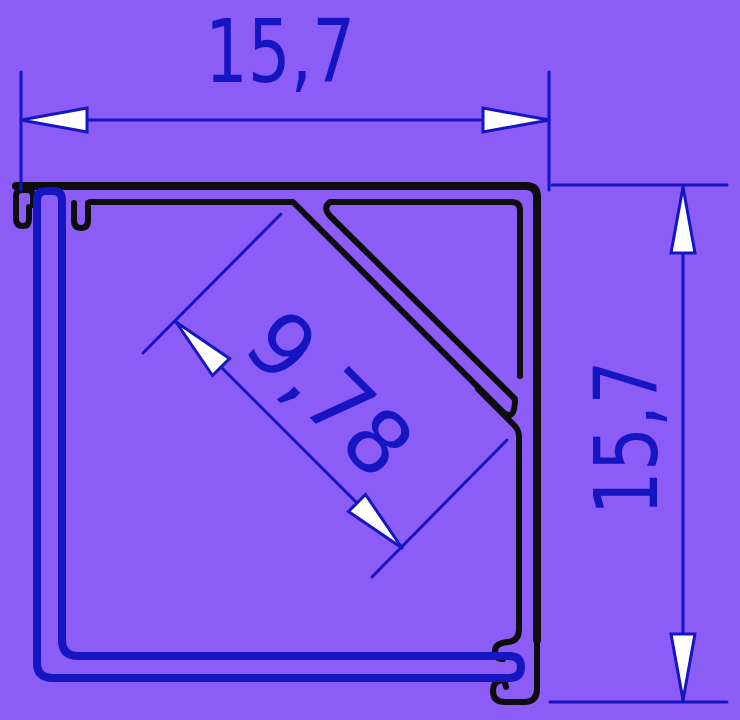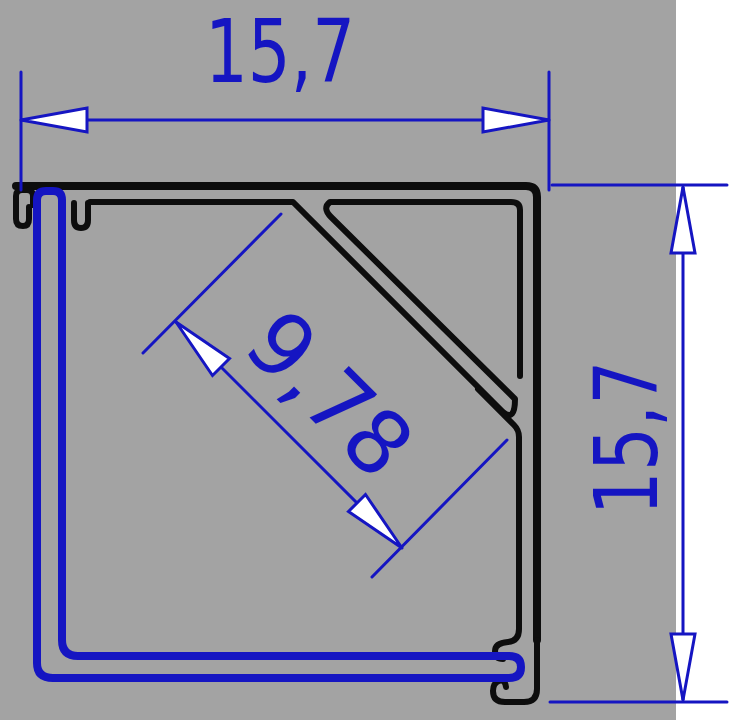--- a/index.html
+++ b/index.html
@@ -1,17 +1,17 @@
 <!DOCTYPE html>
 <html><head>
 <meta charset="utf-8">
 <style>
   html,body{margin:0;padding:0;background:#ffffff;}
   body{width:740px;height:720px;overflow:hidden;font-family:"DejaVu Sans",sans-serif;}
-  .stage{position:relative;width:676px;height:720px;background:#a3a3a3;}
+  .stage{position:relative;width:740px;height:720px;background:#8b5cf6;}
   svg{position:absolute;left:0;top:0;display:block;}
   text{font-family:"DejaVu Sans",sans-serif;}
 </style>
 </head>
 <body>
 
 <div class="stage">
   <svg width="740" height="720" viewBox="0 0 740 720">
 
     <g fill="none" stroke-linecap="round" stroke-linejoin="round" stroke="#0d0d0d">

